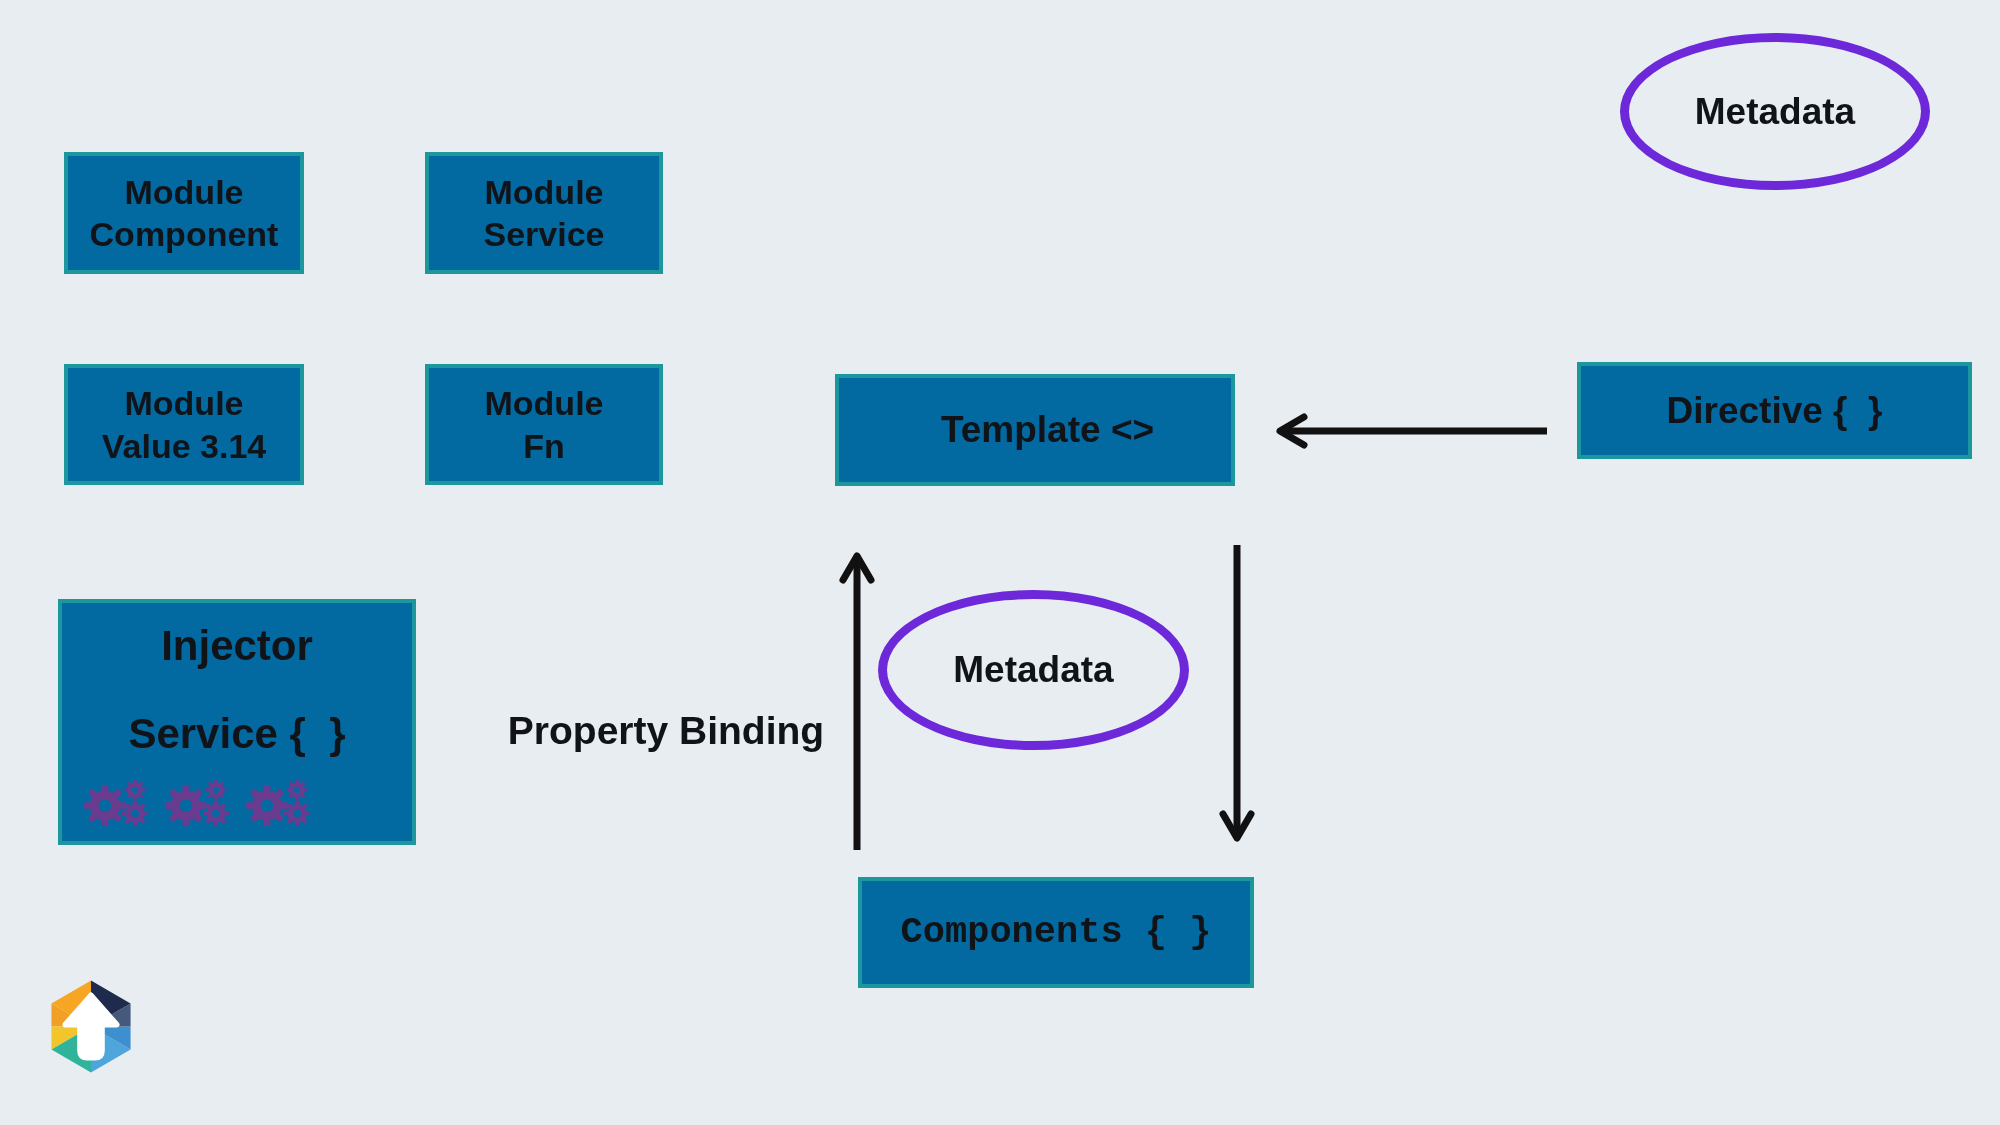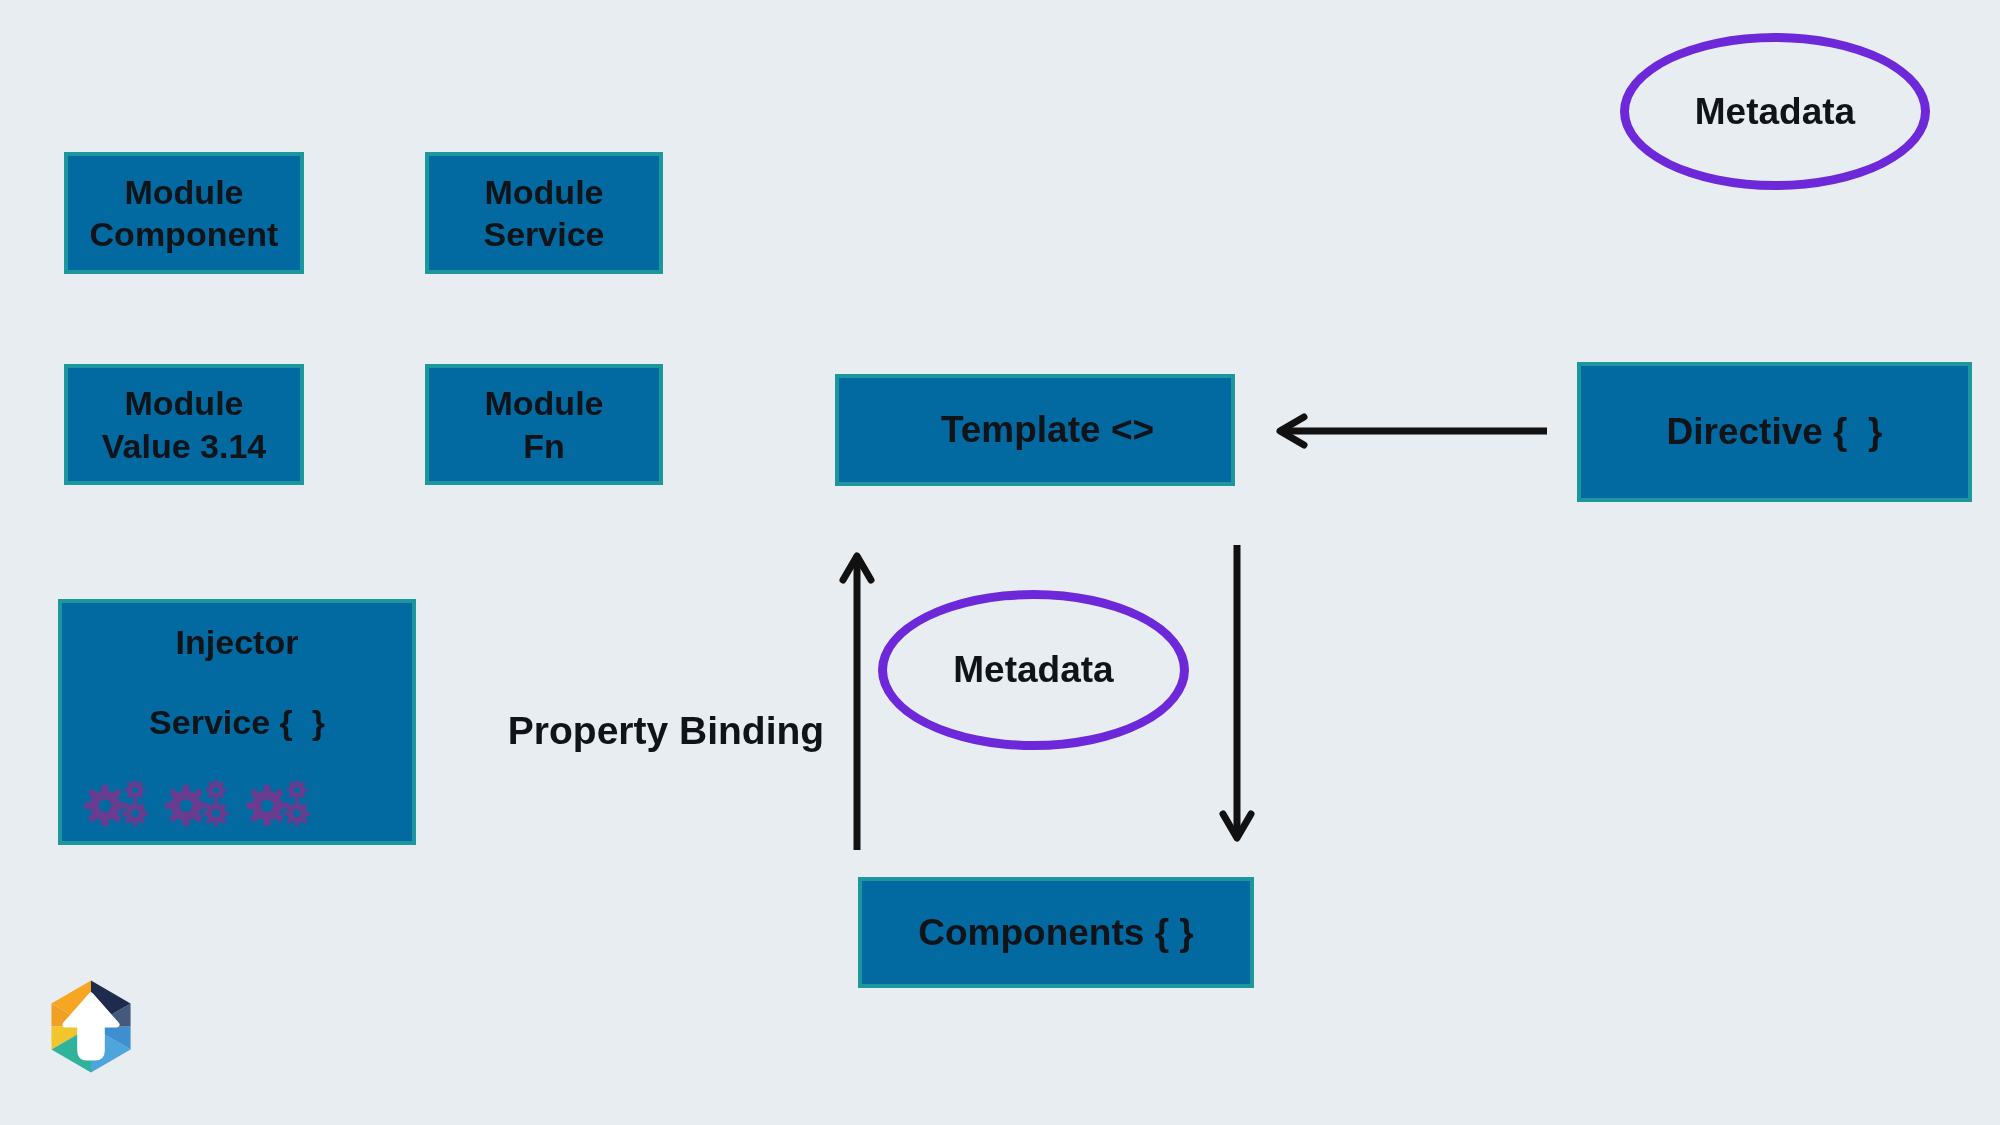--- a/index.html
+++ b/index.html
@@ -23,23 +23,23 @@
     font-weight:700;
     text-align:center;
   }
   .box .bline{white-space:pre;line-height:1.24;}
   .mod{font-size:34px;}
   .module-component{left:64px;top:152px;width:240px;height:122px;}
   .module-service{left:425px;top:152px;width:238px;height:122px;}
   .module-value{left:64px;top:364px;width:240px;height:121px;}
   .module-fn{left:425px;top:364px;width:238px;height:121px;}
   .template-box{left:835px;top:374px;width:400px;height:112px;font-size:37px;padding-left:25px;}
-  .directive-box{left:1577px;top:362px;width:395px;height:140px;font-size:37px;}
-  .components-box{left:858px;top:877px;width:396px;height:111px;font-size:37px;}
-  .injector-box{left:58px;top:599px;width:358px;height:246px;justify-content:flex-start;padding-top:22px;font-size:34px;}
+  .directive-box{left:1577px;top:362px;width:395px;height:97px;font-size:37px;}
+  .components-box{left:858px;top:877px;width:396px;height:111px;font-size:37px;font-family:Liberation Mono, monospace;}
+  .injector-box{left:58px;top:599px;width:358px;height:246px;justify-content:flex-start;padding-top:22px;font-size:42px;}
   .injector-box .bline{line-height:1.0;}
   .injector-service{margin-top:46px;}
   .oval{
     position:absolute;
     border:9px solid #6d28d9;
     border-radius:50%;
     display:flex;align-items:center;justify-content:center;
     box-sizing:border-box;
     color:#101419;font-weight:700;font-size:37px;
     background:transparent;

